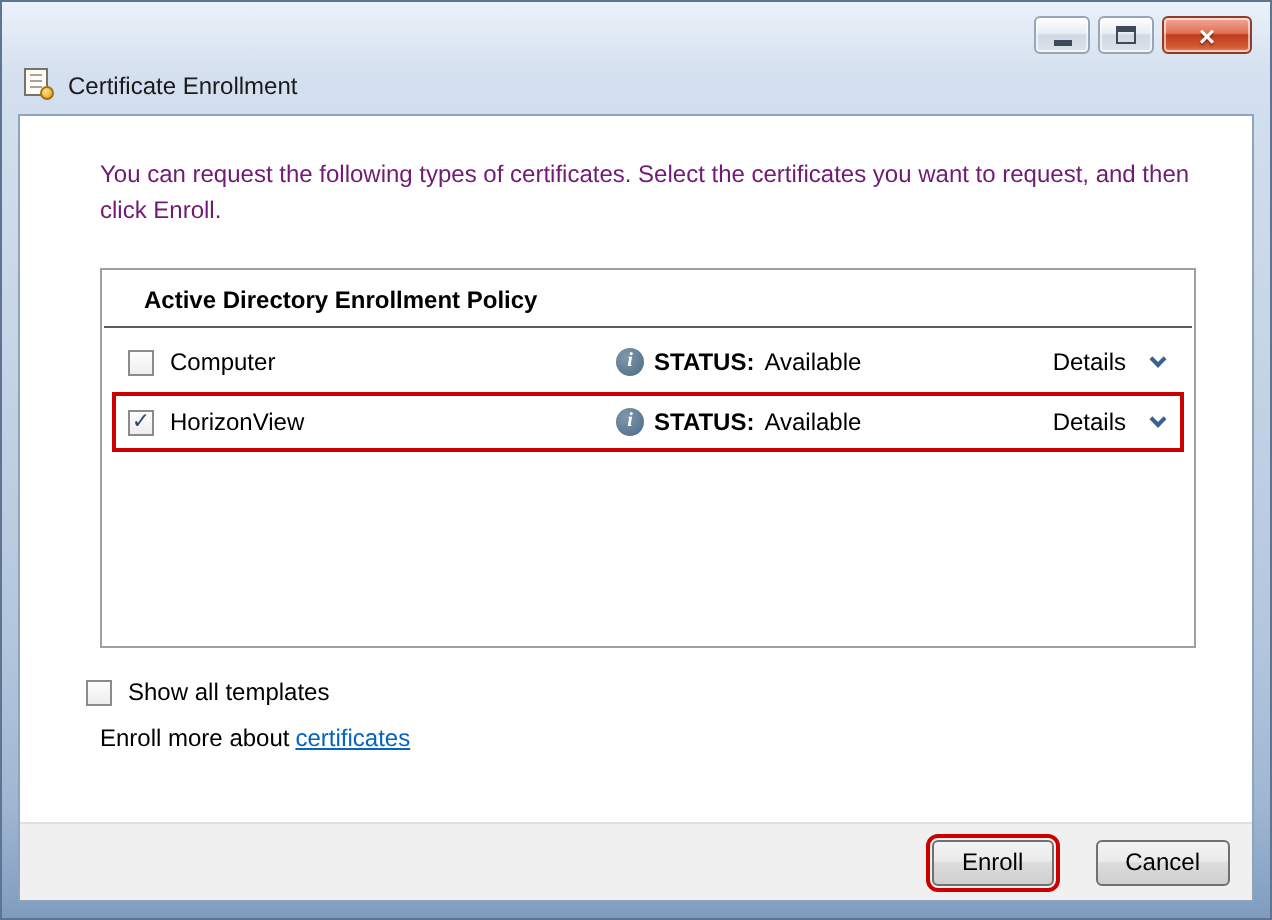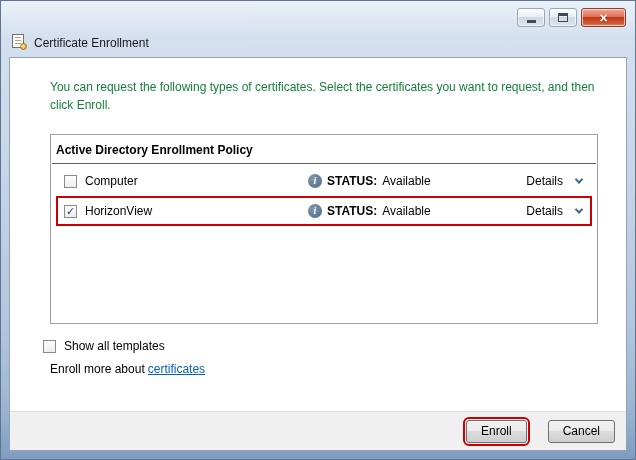--- a/index.html
+++ b/index.html
@@ -43,24 +43,24 @@
   .window-title{font-size:12px;color:#1a1a1a;}
 
   
   .content{
     position:absolute;left:8px;right:8px;top:56px;bottom:8px;
     background:#fff;border:1px solid #8fa3ba;
     display:flex;flex-direction:column;
   }
   .main{flex:1;padding:20px 28px 0 31px;overflow:hidden;}
   .page-heading{margin:0 0 18px 9px;font-size:15px;font-weight:400;color:var(--heading-blue);}
-  .intro{margin:0 0 20px 9px;font-size:12px;line-height:1.5;color:#15803d;max-width:545px;}
+  .intro{margin:0 0 20px 9px;font-size:12px;line-height:1.5;color:#701a75;max-width:545px;}
 
   .policy-box{border:1px solid #a0a0a0;height:190px;margin-left:9px;margin-right:0;background:#fff;}
-  .policy-header{font-size:12px;font-weight:bold;color:#000;padding:8px 0 6px 4px;border-bottom:1px solid #5e5e5e;margin:0 1px;}
+  .policy-header{font-size:12px;font-weight:bold;color:#000;padding:8px 0 6px 20px;border-bottom:1px solid #5e5e5e;margin:0 1px;}
   .policy-row{
     display:flex;align-items:center;height:26px;margin:4px 7px 0 7px;padding:0 6px;font-size:12px;position:relative;
   }
   .policy-row.highlighted{outline:2px solid var(--annotation-red);outline-offset:0px;}
   .label-group{display:flex;align-items:center;width:244px;}
   .cbx{
     width:13px;height:13px;border:1px solid #8b8b8b;background:linear-gradient(#fefefe,#ededed);
     font-size:11px;line-height:11px;text-align:center;color:#274a72;font-weight:bold;cursor:default;flex:0 0 13px;
   }
   .row-label{margin-left:8px;color:#000;text-align:right;}

